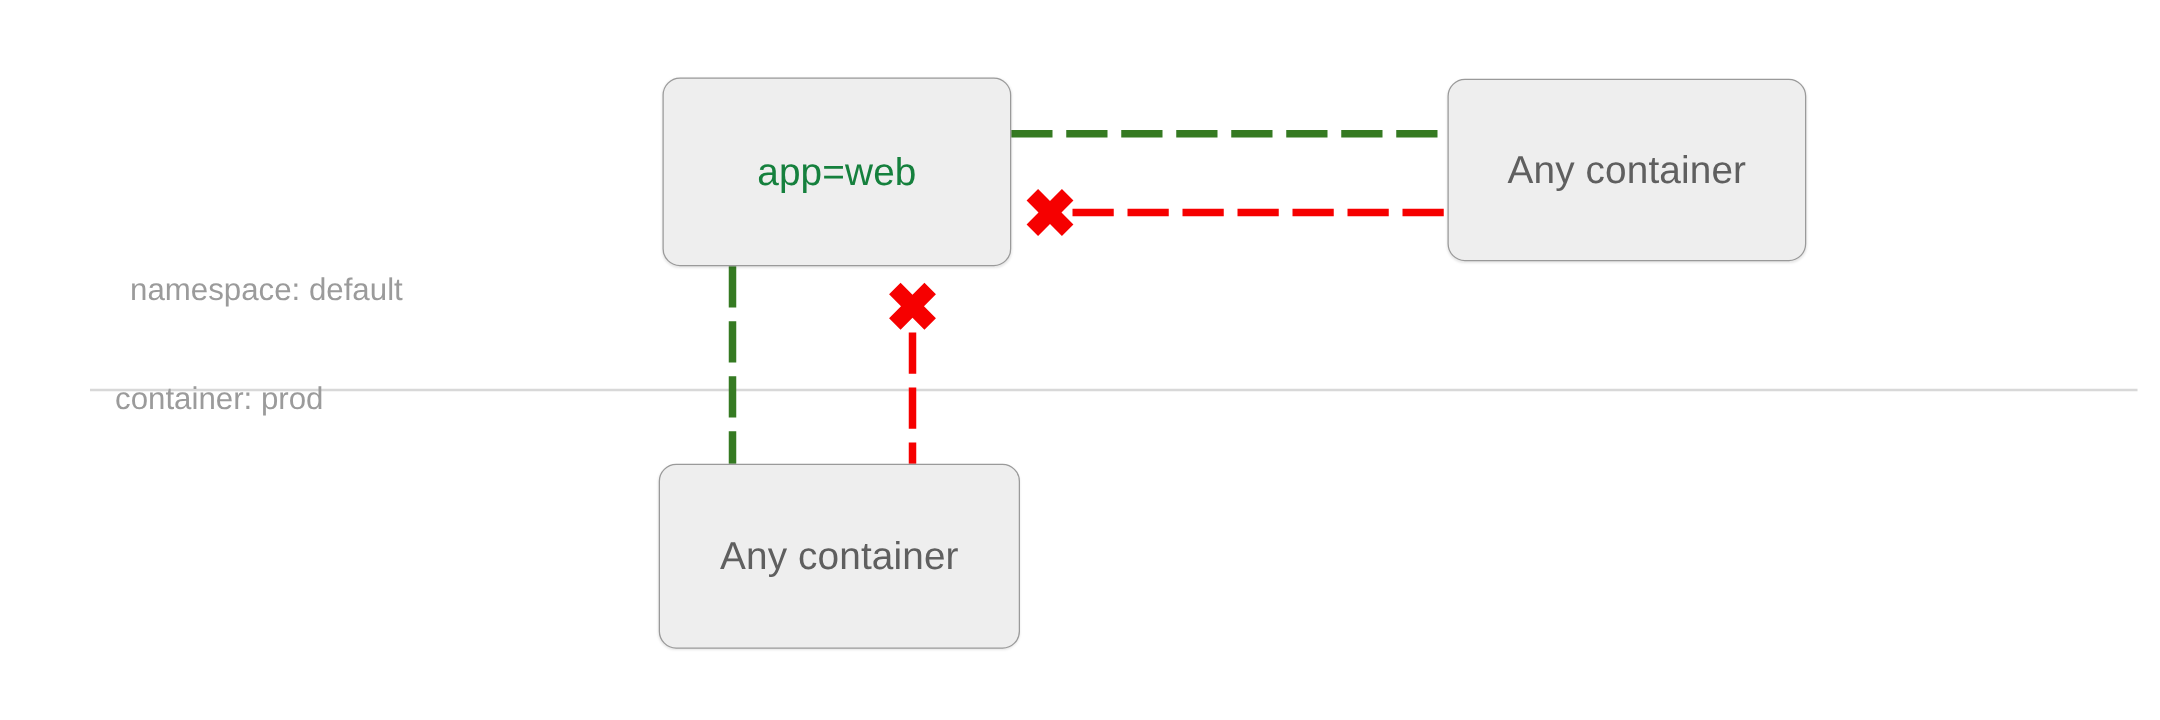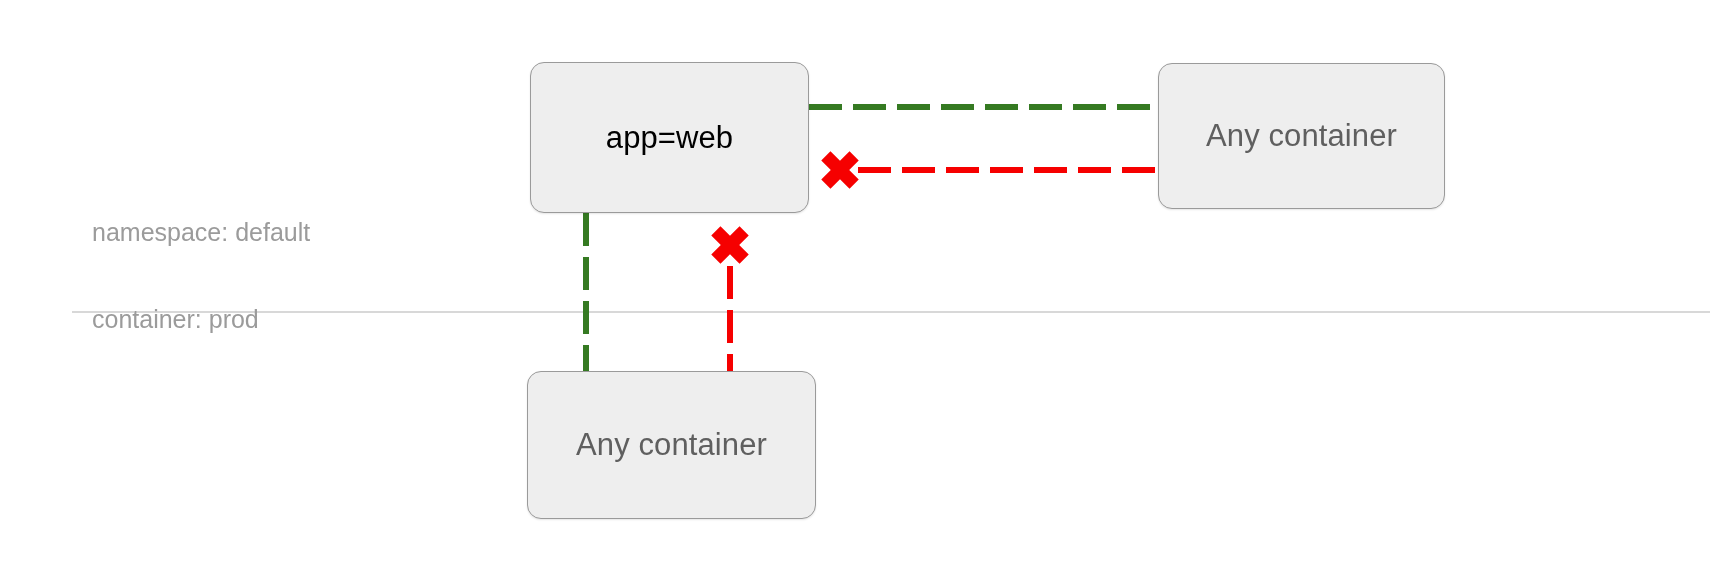--- a/index.html
+++ b/index.html
@@ -45,21 +45,21 @@
     white-space: nowrap;
   }
 
   #node-app-web {
     left: 530px;
     top: 62px;
     width: 279px;
     height: 151px;
   }
   #node-app-web .node-label {
-    color: #000000;
+    color: #15803d;
   }
 
   #node-any-container-default {
     left: 1158px;
     top: 63px;
     width: 287px;
     height: 146px;
   }
   #node-any-container-default .node-label {
     color: #5f5f5f;
@@ -75,21 +75,21 @@
     color: #5f5f5f;
   }
 
   .ns-label {
     position: absolute;
     font-size: 25px;
     color: #9b9b9b;
     white-space: nowrap;
   }
   #ns-label-default {
-    left: 92px;
+    left: 104px;
     top: 218px;
   }
   #ns-label-prod {
     left: 92px;
     top: 305px;
   }
 </style>
 </head>
 <body>
 

